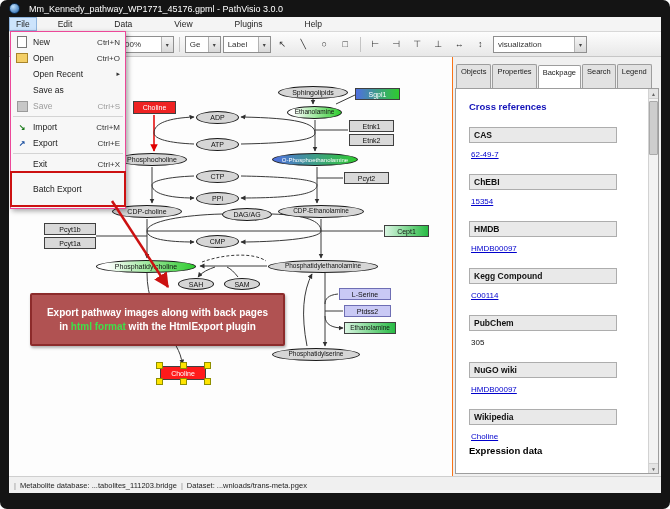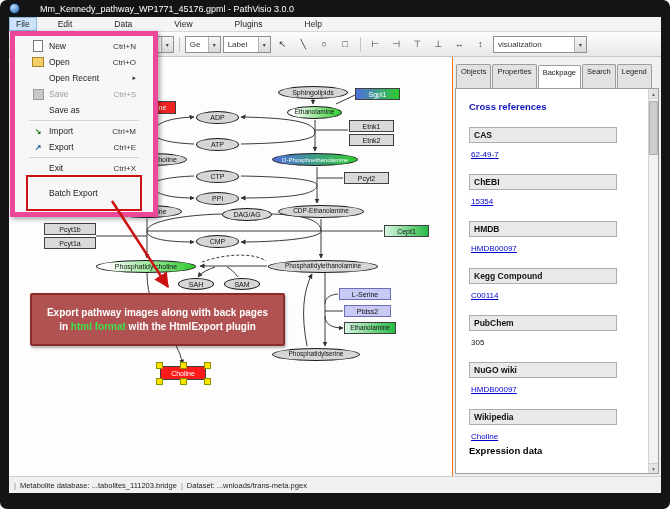--- a/index.html
+++ b/index.html
@@ -1,19 +1,19 @@
 <!DOCTYPE html>
 <html><head>
 <meta charset="utf-8">
 <style>
   html,body{margin:0;padding:0}
   body{width:670px;height:509px;position:relative;overflow:hidden;background:#fff;
        font-family:"Liberation Sans",sans-serif;-webkit-font-smoothing:antialiased}
   .window{position:absolute;inset:0;background:#141414;border-radius:7px}
-  .titlebar{height:17px;display:flex;align-items:center;gap:20px;padding-left:9px;color:#fff;font-size:9px}
+  .titlebar{height:17px;display:flex;align-items:center;gap:9px;padding-left:9px;color:#fff;font-size:9px}
   .app-icon{width:9px;height:9px;border-radius:50%;background:radial-gradient(circle at 35% 30%,#bfe2ff,#1d5fa8);border:1px solid #0c2f55}
   .client{position:absolute;left:9px;right:9px;top:17px;bottom:16px;background:#f0f0f0;display:flex;flex-direction:column}
 
   
   .menubar{height:14px;background:#f4f4f4;border-bottom:1px solid #d8d8d8;display:flex;align-items:stretch;font-size:8.5px;color:#1d1d1d}
   .menu-item{padding:0 21px;display:flex;align-items:center}
   .menu-item.active{background:#cde4fc;border:1px solid #8eb4dd;padding:0 6px}
 
   
   .toolbar{height:24px;background:linear-gradient(#fdfdfd,#e8e8e8);border-bottom:1px solid #c6c6c6;display:flex;align-items:center;padding:0 5px;gap:2px;font-size:8px;color:#333}
@@ -63,22 +63,22 @@
   .panel-scroll{position:absolute;right:0;top:0;bottom:0;width:9px;background:#f2f2f2;border-left:1px solid #d2d2d2;z-index:4;display:flex;flex-direction:column;align-items:center;font-size:5px;color:#666}
   .ps-btn{height:9px;display:flex;align-items:center;justify-content:center;width:100%;background:#e4e4e4;border-bottom:1px solid #cfcfcf}
   .ps-btn.bottom{margin-top:auto;border-top:1px solid #cfcfcf;border-bottom:none}
   .ps-thumb{width:7px;height:52px;background:#cdcdcd;border:1px solid #aaa;margin-top:2px;border-radius:1px}
 
   
   .statusbar{height:16px;background:#f0f0f0;border-top:1px solid #cfcfcf;display:flex;align-items:center;padding:0 5px;font-size:7.5px;color:#1c1c1c;gap:4px;white-space:nowrap;overflow:hidden}
   .sb-sep{color:#888}
 
   
-  .file-menu{position:absolute;left:10px;top:31px;width:114px;z-index:20;background:#f7f7f7;border:5px solid #ec4899;
-      box-shadow:2px 2px 5px rgba(0,0,0,.35);padding:2px 12px;font-size:8.5px;color:#1a1a1a}
+  .file-menu{position:absolute;left:10px;top:31px;width:114px;z-index:20;background:#f7f7f7;border:1px solid #ec4899;
+      box-shadow:2px 2px 5px rgba(0,0,0,.35);padding:2px 0;font-size:8.5px;color:#1a1a1a}
   .fm-row{display:flex;align-items:center;height:16px;padding:0 5px;gap:5px;position:relative}
   .fm-row.disabled{color:#9b9b9b}
   .fm-row.highlighted{outline:2px solid #cc1111;outline-offset:-1px;height:34px}
   .fm-ic{width:12px;display:flex;align-items:center;justify-content:center;font-size:8px;font-weight:bold}
   .fm-label{}
   .fm-short{margin-left:auto;color:#333;font-size:8px}
   .fm-row.disabled .fm-short{color:#9b9b9b}
   .fm-sub{color:#333;font-size:7px;margin-left:auto}
   .fm-sep{height:1px;background:#d4d4d4;margin:2px 2px}
   .mi-new{width:8px;height:10px;background:#fff;border:1px solid #777}
@@ -326,31 +326,31 @@
         </span>
         <span class="fm-label">Open</span>
         <span class="fm-short">Ctrl+O</span>
       </div>
       <div class="fm-row">
         <span class="fm-ic"></span>
         <span class="fm-label">Open Recent</span>
         <span class="fm-short"></span>
         <span class="fm-sub">▸</span>
       </div>
-      <div class="fm-row disabled">
-        <span class="fm-ic">
-          <span class="mi-save"></span>
-        </span>
-        <span class="fm-label">Save</span>
-        <span class="fm-short">Ctrl+S</span>
-      </div>
       <div class="fm-row">
         <span class="fm-ic"></span>
         <span class="fm-label">Save as</span>
         <span class="fm-short"></span>
+      </div>
+      <div class="fm-row disabled">
+        <span class="fm-ic">
+          <span class="mi-save"></span>
+        </span>
+        <span class="fm-label">Save</span>
+        <span class="fm-short">Ctrl+S</span>
       </div>
       <div class="fm-sep"></div>
       <div class="fm-row">
         <span class="fm-ic">
           <span class="mi-import">↘</span>
         </span>
         <span class="fm-label">Import</span>
         <span class="fm-short">Ctrl+M</span>
       </div>
       <div class="fm-row">

